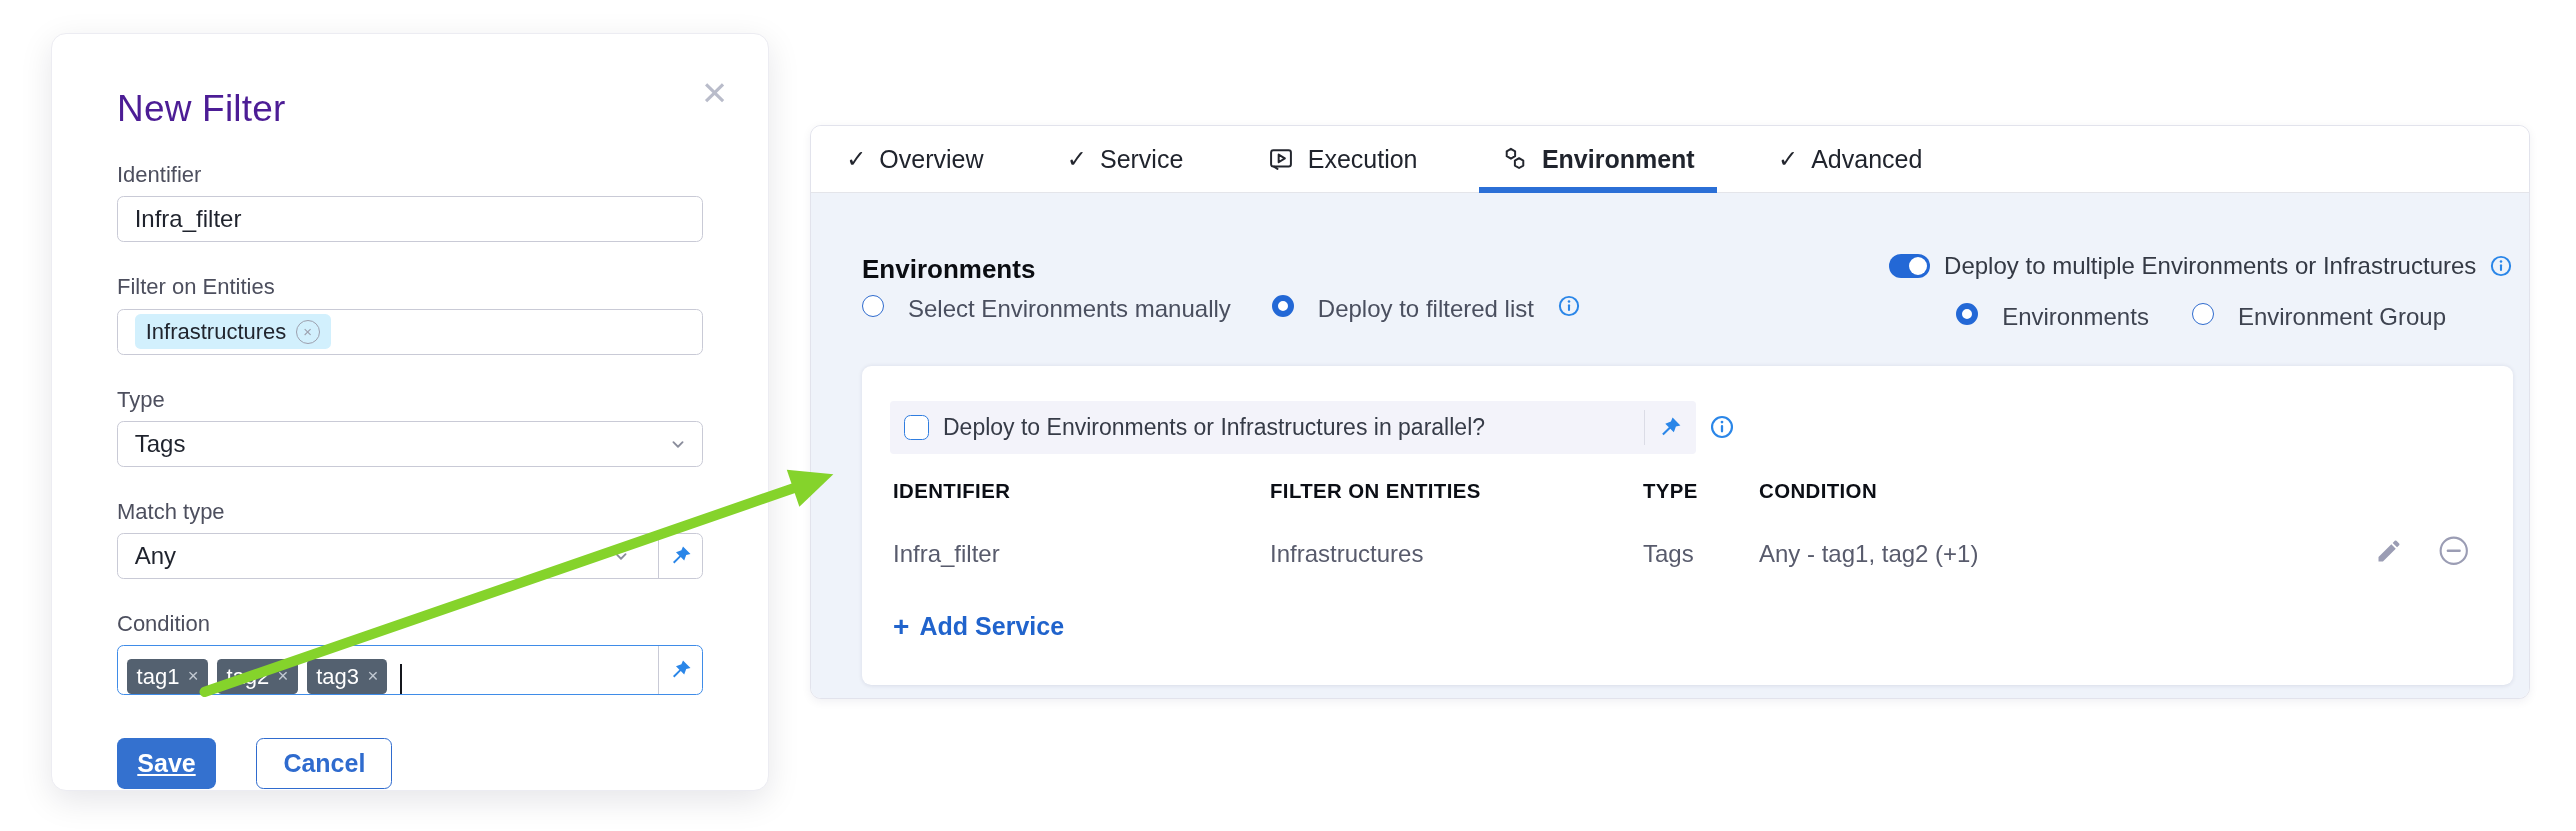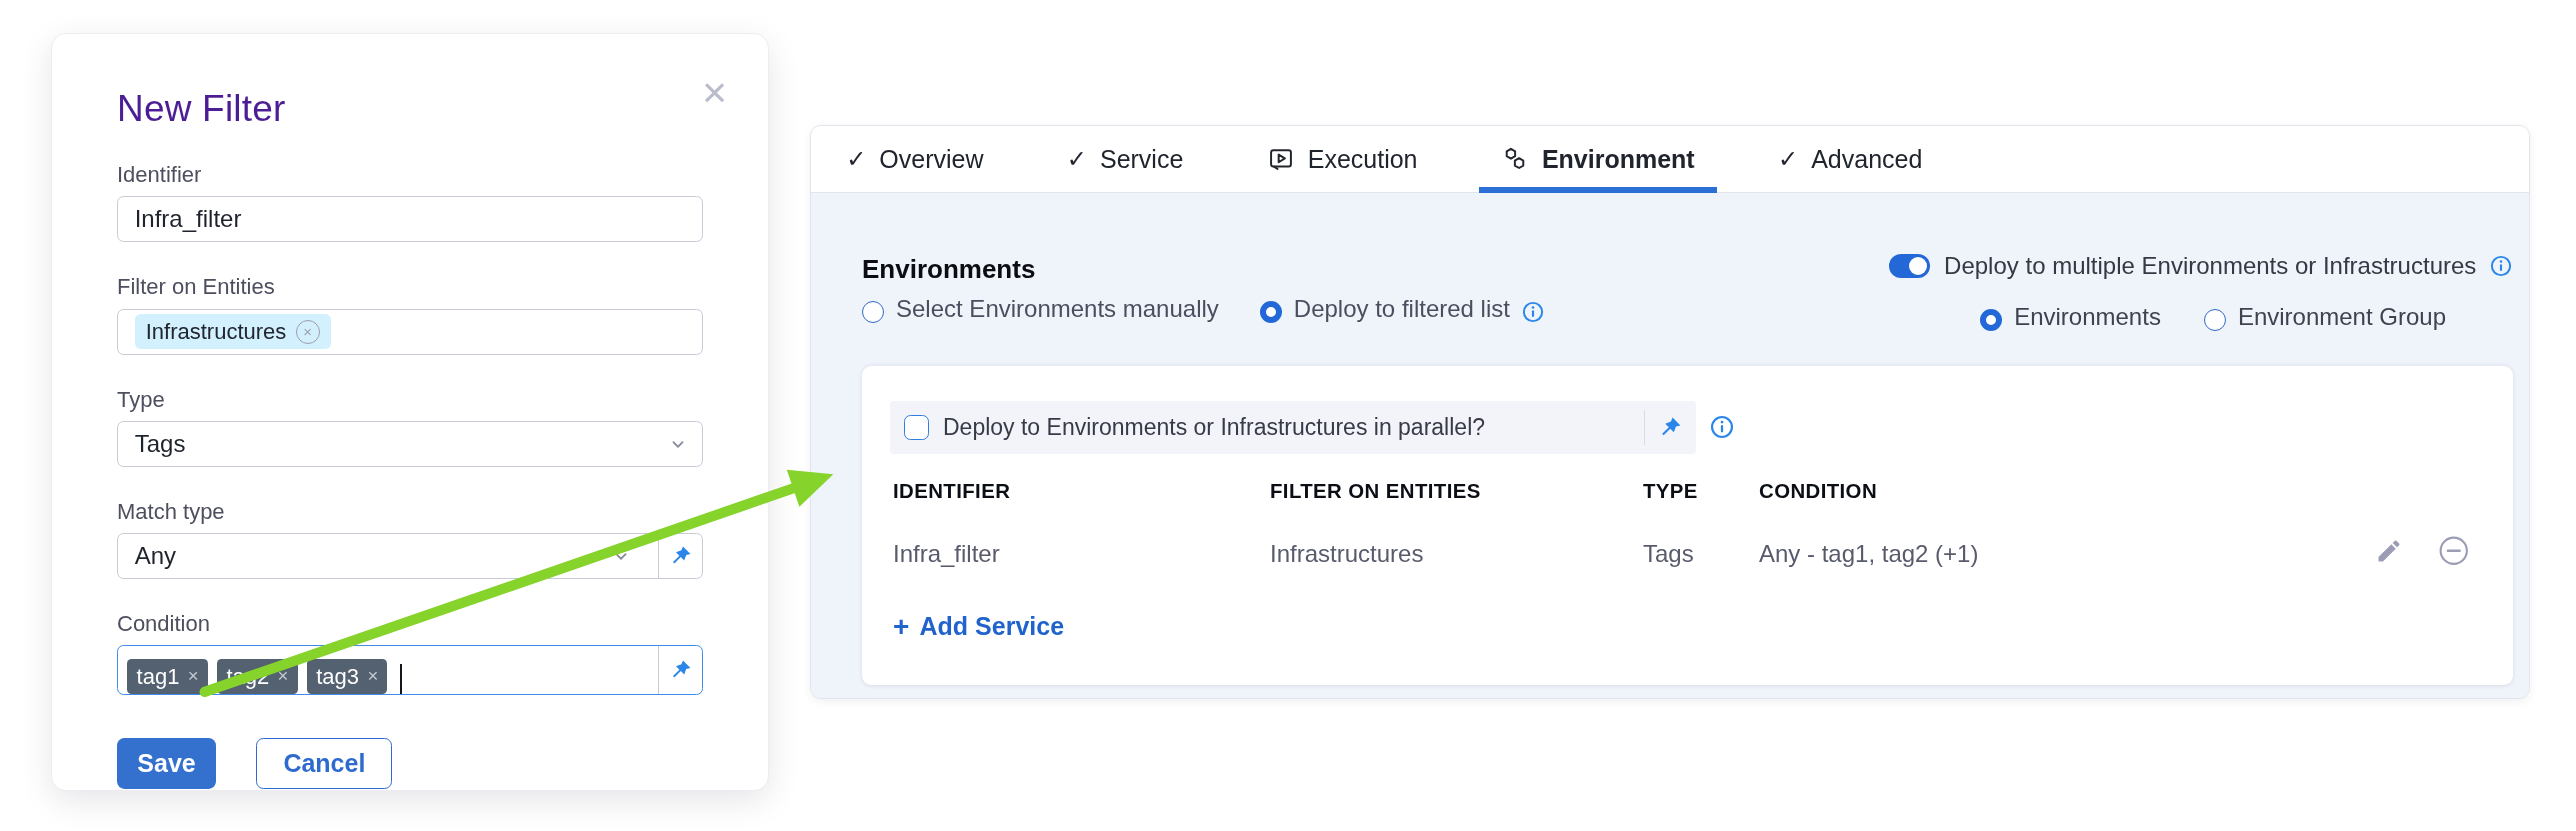--- a/index.html
+++ b/index.html
@@ -43,38 +43,38 @@
   .cond-row{display:flex;height:50px;border:1.9px solid #3F8CE8;border-radius:6.5px;background:#fff;box-sizing:border-box;}
   .cond-area{flex:1;display:flex;align-items:flex-end;gap:9.3px;padding:0 9.3px;}
   .tag-chip{
     background:#546170;color:#fff;border-radius:4.6px;padding:4.6px 9.3px;font-size:22px;
     display:inline-flex;align-items:center;gap:8.3px;line-height:1.2;
   }
   .tag-x{color:#C2C9D2;font-size:18.5px;line-height:1;}
   .cursor-bar{width:1.9px;height:30px;background:#14161c;margin-left:3.7px;}
   .btn-row{margin-top:43px;display:flex;gap:20.4px;}
   .btn{height:51px;border-radius:7.4px;font-size:25px;font-weight:700;display:flex;align-items:center;justify-content:center;box-sizing:border-box;}
-  .btn-save{width:99px;background:#3471CF;color:#fff;border:none;}
+  .btn-save{width:99px;background:#3471CF;color:#fff;border:none;text-decoration:underline;}
   .btn-cancel{width:136px;background:#fff;color:#2F6BCE;border:1.9px solid #2F6BCE;margin-left:20px;}
 
   
   .panel{
     position:absolute;left:810px;top:125px;width:1720px;height:574px;
     border:0.9px solid #E2E3EC;border-radius:11px;background:#fff;box-sizing:border-box;
     box-shadow:0 2.8px 9.3px rgba(20,20,60,.06);overflow:hidden;
   }
   .tabbar{height:67px;background:#fff;border-bottom:0.9px solid #E4E5EA;display:flex;align-items:center;padding-left:18.5px;box-sizing:border-box;}
   .tab{display:flex;align-items:center;gap:13px;padding:0 16.7px;height:67px;font-size:25px;font-weight:500;color:#20242D;position:relative;margin-right:50px;}
   .tab .tcheck{font-size:24px;font-weight:600;color:#23262E;}
   .tab.active{font-weight:600;}
   .tab.active::after{content:"";position:absolute;left:-5.6px;right:-5.6px;bottom:0;height:5.6px;background:#2B6FD6;}
   .content{position:absolute;left:0;right:0;top:67px;bottom:0;background:#EFF3FA;}
   .env-heading{position:absolute;left:51px;top:61px;font-size:26px;font-weight:700;color:#0B0D12;}
   .radio-row-left{position:absolute;left:51px;top:102px;display:flex;align-items:center;gap:41px;}
-  .radio-item{display:flex;align-items:flex-end;gap:12px;font-size:24px;color:#4A4F5F;font-weight:500;}
+  .radio-item{display:flex;align-items:flex-start;gap:24px;font-size:24px;color:#4A4F5F;font-weight:500;}
   .radio{width:22px;height:22px;border-radius:50%;box-sizing:border-box;background:#fff;border:1.9px solid #2F6BCE;flex:0 0 auto;}
   .radio.sel{border:6.5px solid #2368D6;}
   .toggle-row{position:absolute;right:16.7px;top:59px;display:flex;align-items:center;gap:14px;}
   .toggle-label{font-size:24px;color:#343944;font-weight:500;}
   .toggle{width:41px;height:24px;border-radius:12px;background:#2368D6;position:relative;flex:0 0 auto;}
   .toggle .knob{position:absolute;right:2.8px;top:2.8px;width:18.5px;height:18.5px;border-radius:50%;background:#fff;}
   .radio-row-right{position:absolute;right:83px;top:110px;display:flex;align-items:center;gap:43px;}
   .radio-row-right .radio-item{color:#3E4350;}
 
   .card{

